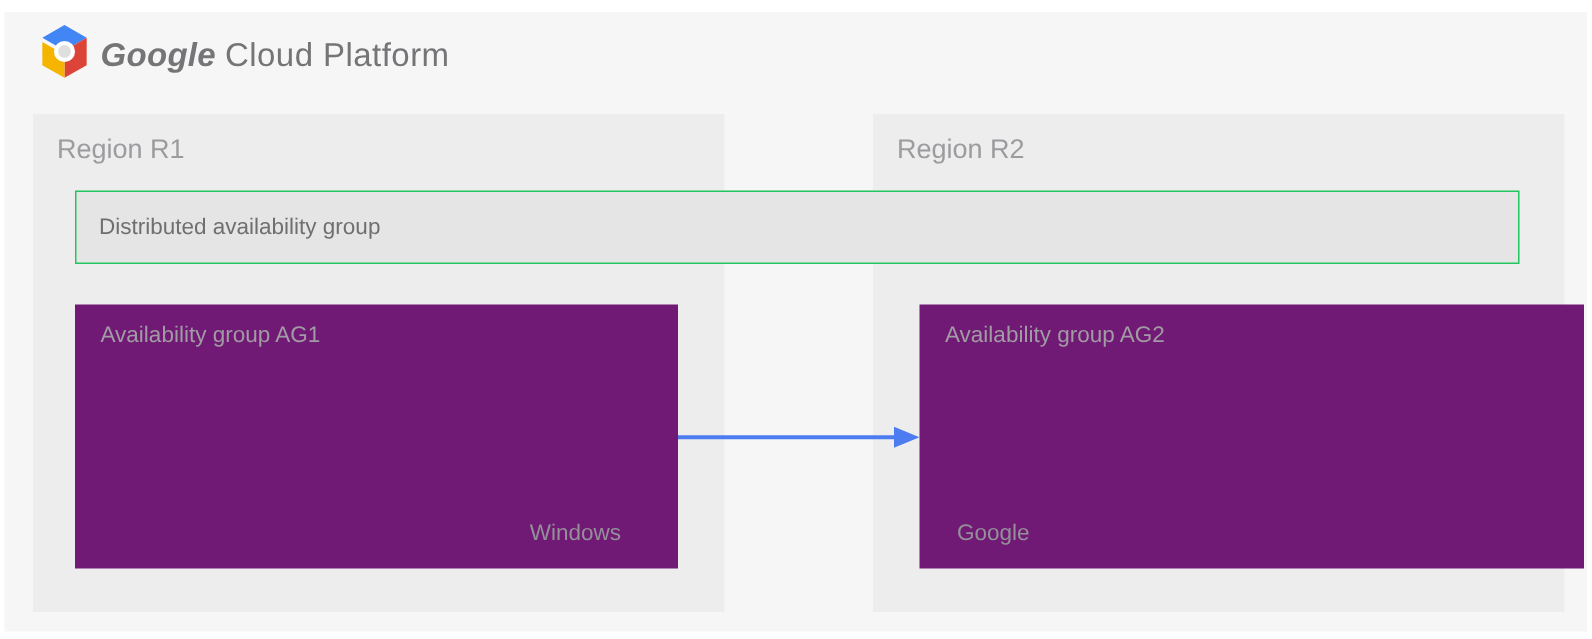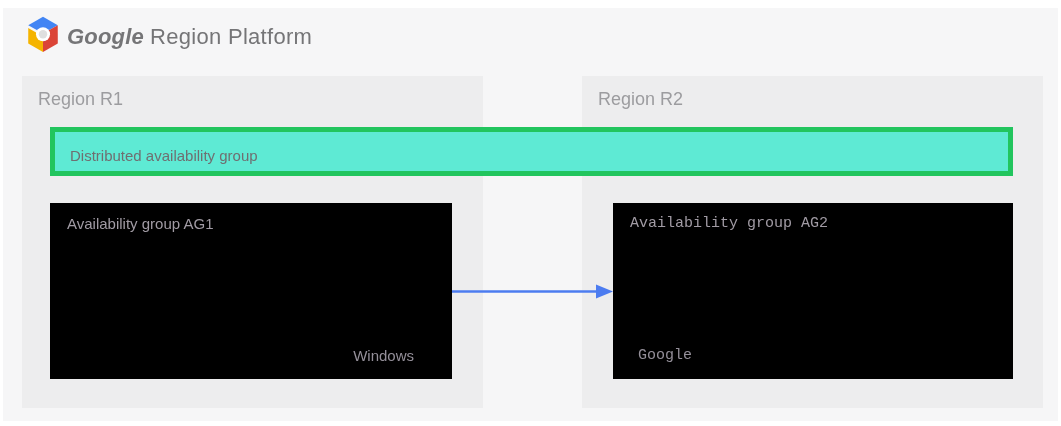--- a/index.html
+++ b/index.html
@@ -29,34 +29,34 @@
   .region-r1 { left:22px; }
   .region-r2 { left:582px; }
   .region-label {
     position:absolute; left:16px; top:13px;
     font-size:18px; color:#9c9c9f;
   }
 
   
   .dist-box {
     position:absolute; left:50px; top:127px; width:963px; height:49px;
-    background:#5eead4; border:5px solid #22c55e; box-sizing:border-box;
+    background:#e5e5e5; border:1px solid #22c55e; box-sizing:border-box;
   }
   .dist-label {
     position:absolute; left:15px; top:0; line-height:47px;
     font-size:15px; color:#6f6f71;
   }
 
   
   .ag {
     position:absolute; top:203px; height:176px;
-    background:#000000;
+    background:#701a75;
   }
   .ag1 { left:50px;  width:402px; }
-  .ag2 { left:613px; width:400px;font-family:Liberation Mono, monospace; }
+  .ag2 { left:613px; width:443px; }
   .ag-label {
     position:absolute; left:17px; top:12px;
     font-size:15px; color:#a19ba4;
   }
   .os-label { position:absolute; bottom:15px; font-size:15px; color:#948f99; }
   .os-win { right:38px; }
   .os-linux { left:25px; }
 
   
   .arrow { position:absolute; left:452px; top:283px; width:161px; height:17px; }
@@ -70,21 +70,21 @@
   <span class="logo">
     <svg viewBox="0 0 100 108" width="36" height="38" aria-hidden="true">
       <polygon points="50,2 92,26 50,50 8,26" fill="#4285f4"></polygon>
       <polygon points="92,26 92,78 50,102 50,50" fill="#db4437"></polygon>
       <polygon points="8,34 50,58 50,102 8,78" fill="#f5b400"></polygon>
       <circle cx="50" cy="52" r="20" fill="#ffffff"></circle>
       <circle cx="50" cy="52" r="12" fill="#dfdfdf"></circle>
     </svg>
   </span>
   <span class="brand">
-    <span class="brand-google">Google</span><span class="brand-rest">Region Platform</span>
+    <span class="brand-google">Google</span><span class="brand-rest">Cloud Platform</span>
   </span>
 
   <div class="region region-r1">
     <div class="region-label">Region R1</div>
   </div>
   <div class="region region-r2">
     <div class="region-label">Region R2</div>
   </div>
 
   <div class="dist-box">

